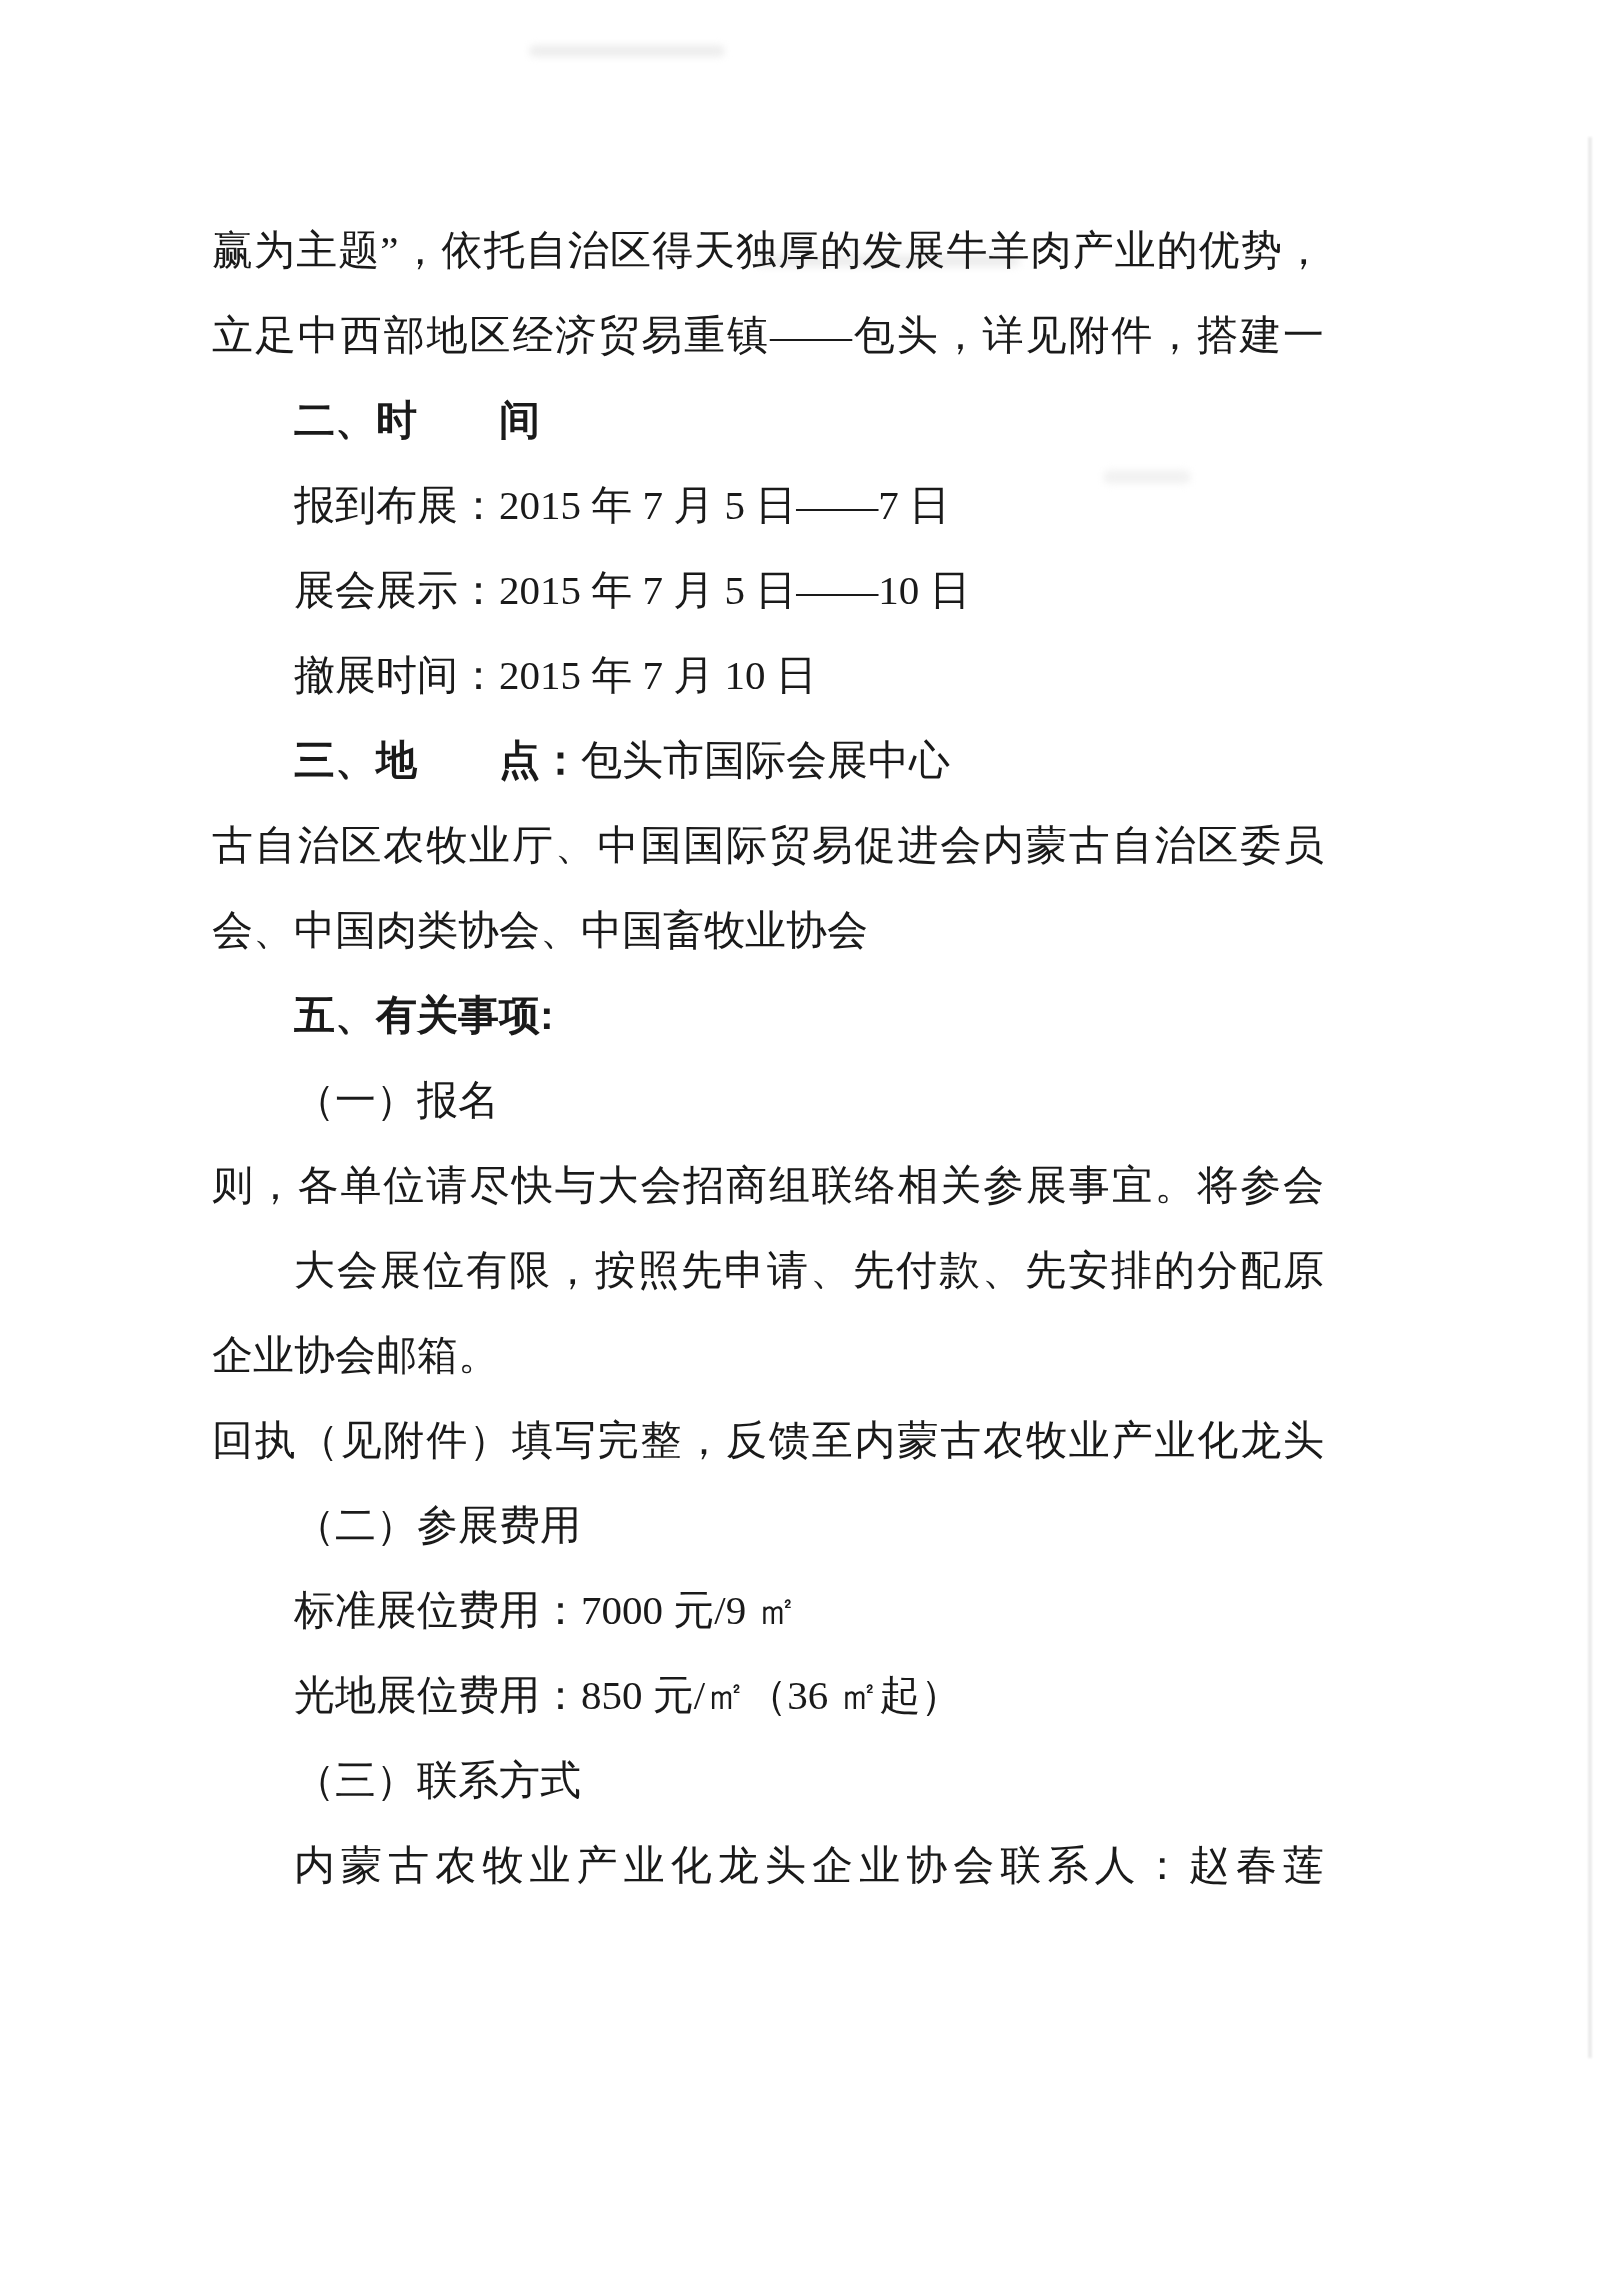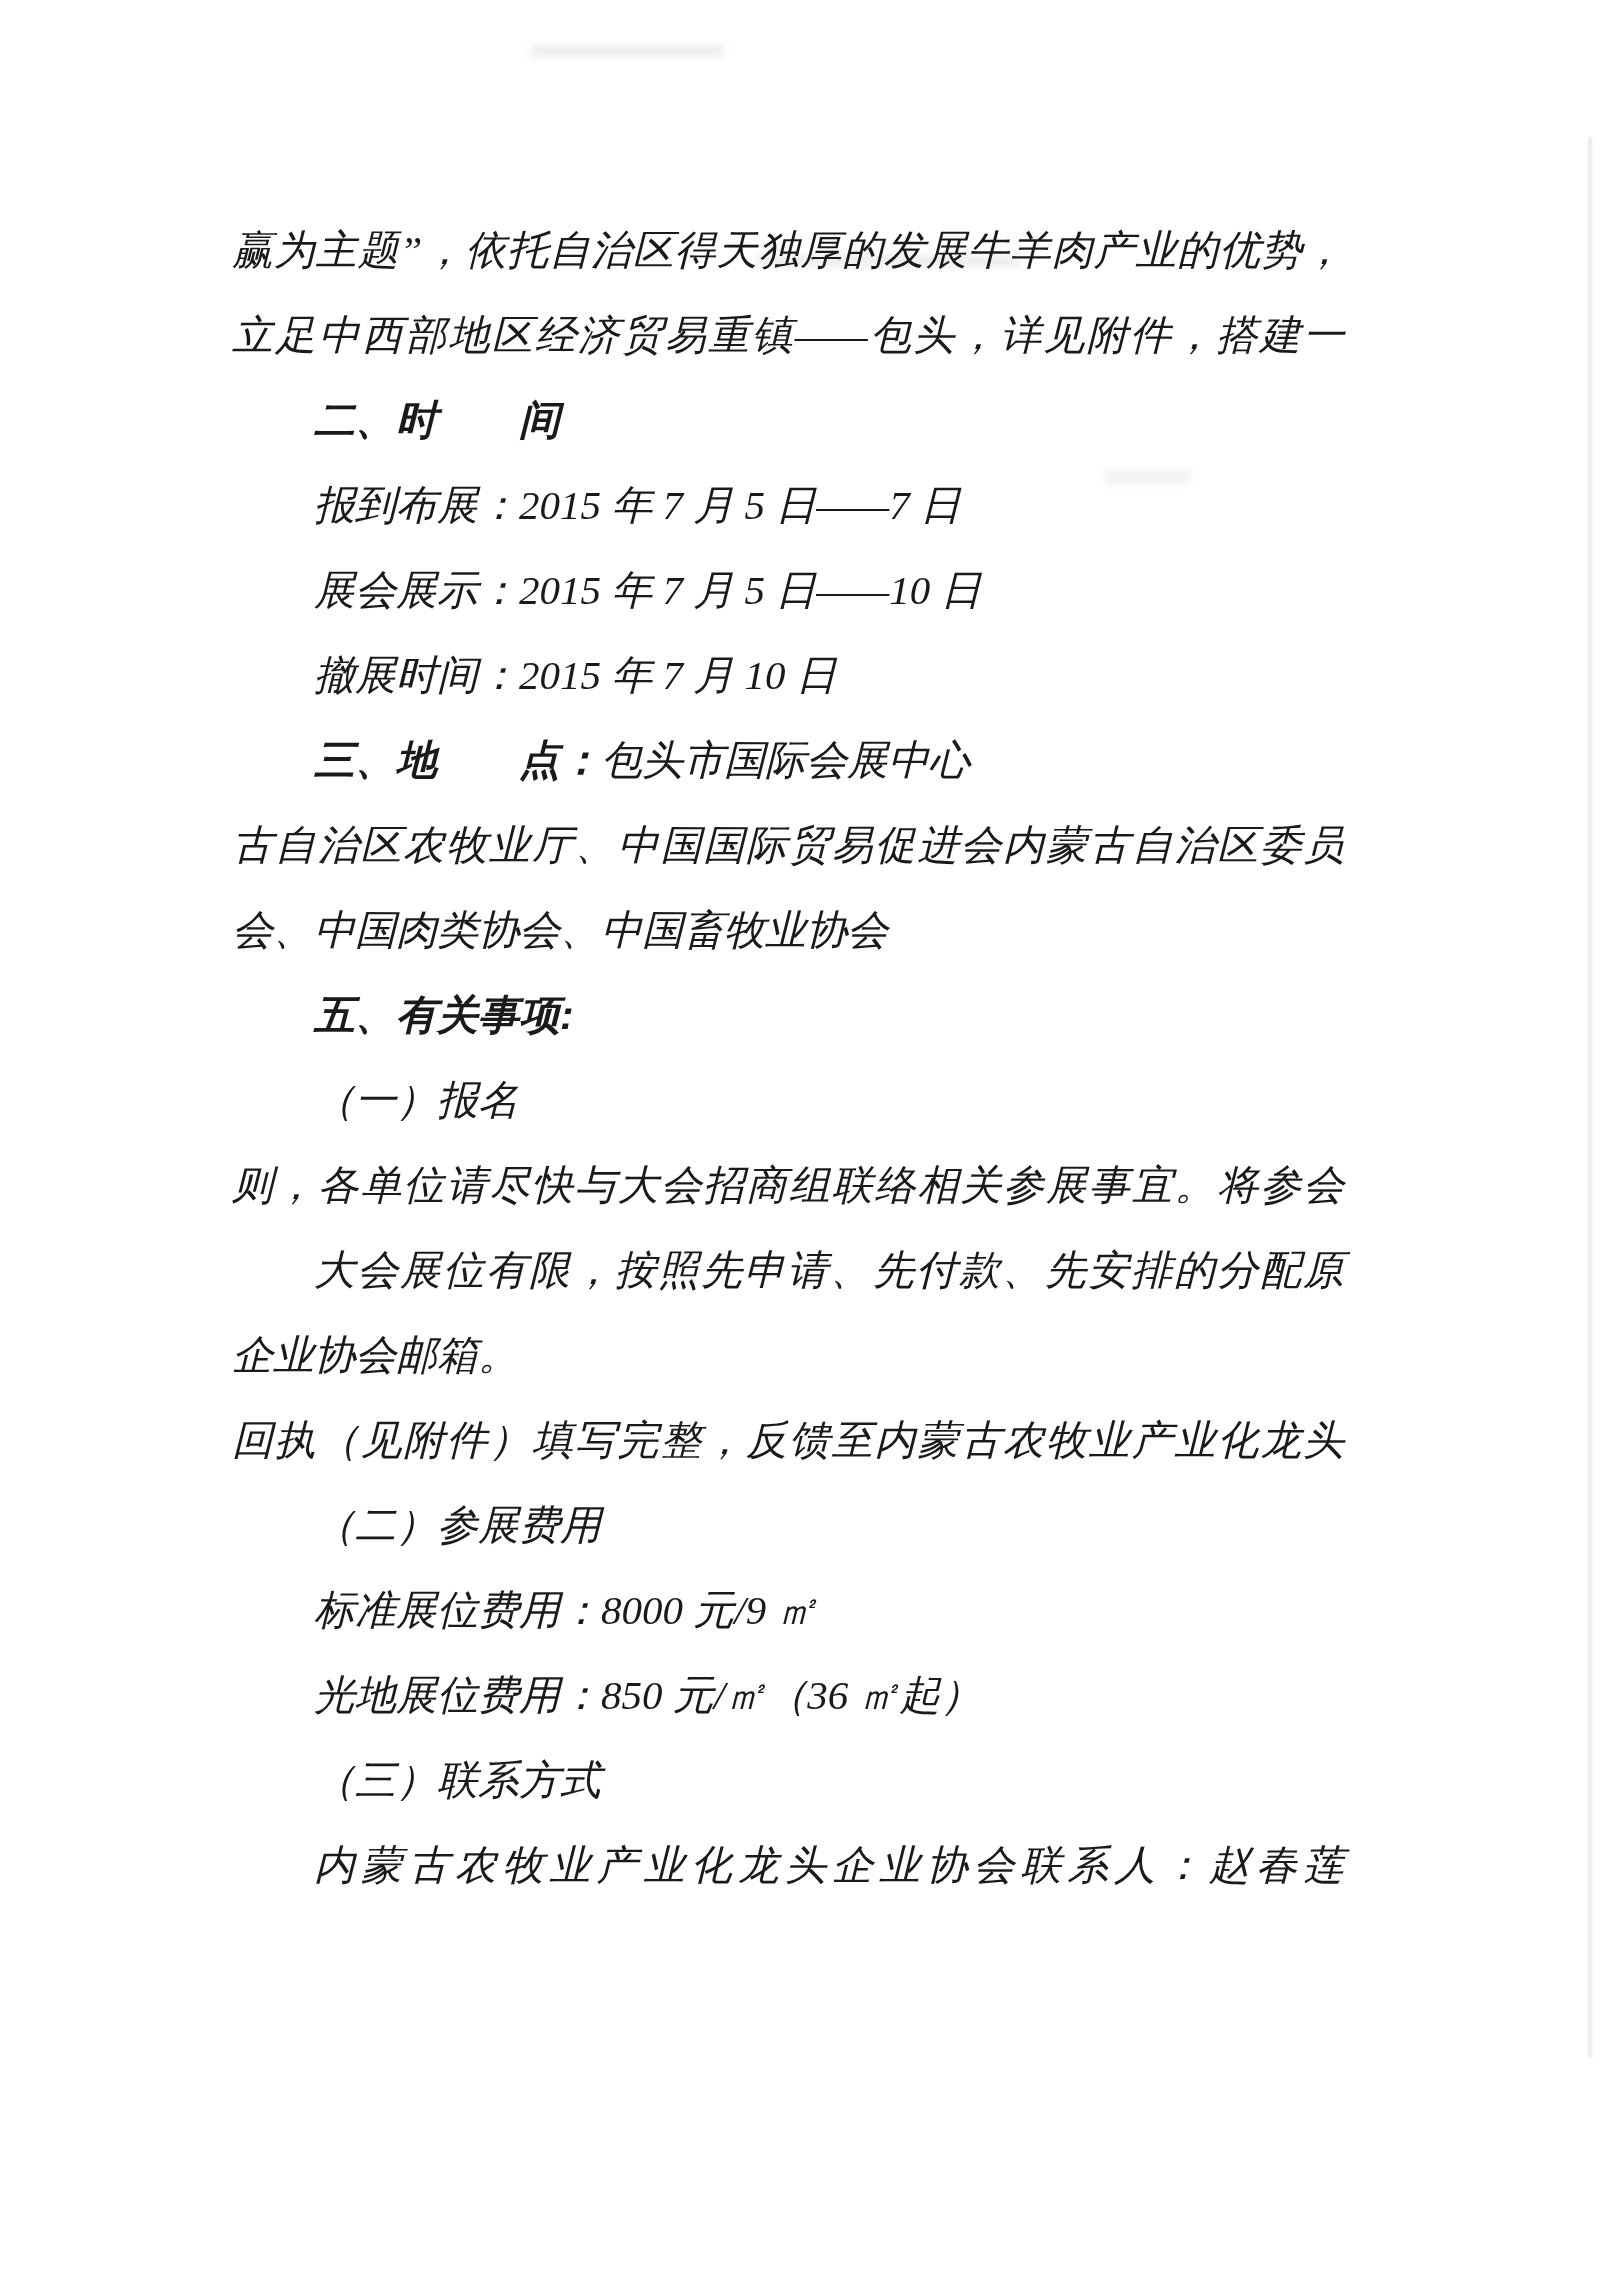--- a/index.html
+++ b/index.html
@@ -10,24 +10,23 @@
   body {
     position: relative;
     width: 1613px;
     height: 2285px;
     overflow: hidden;
     font-family: "Liberation Serif", "DejaVu Serif", serif;
     color: #1a1a1a;
   }
   .doc {
     position: absolute;
-    left: 232px;
+    left: 212px;
     top: 208px;
     width: 1112px;
-    font-style: italic;
   }
   .line {
     margin: 0;
     padding: 0;
     font-size: 41px;
     line-height: 85px;
     height: 85px;
     white-space: nowrap;
     letter-spacing: 0;
   }
@@ -73,18 +72,18 @@
   <p class="line indent"><span class="bs">三、地　　点：</span><span>包头市国际会展中心</span></p>
   <p class="line just"><span class="bs"></span><span>古自治区农牧业厅、中国国际贸易促进会内蒙古自治区委员</span></p>
   <p class="line"><span class="bs"></span><span>会、中国肉类协会、中国畜牧业协会</span></p>
   <p class="line indent"><span class="bs">五、有关事项:</span><span></span></p>
   <p class="line indent"><span class="bs"></span><span>（一）报名</span></p>
   <p class="line just"><span class="bs"></span><span>则，各单位请尽快与大会招商组联络相关参展事宜。将参会</span></p>
   <p class="line indent just"><span class="bs"></span><span>大会展位有限，按照先申请、先付款、先安排的分配原</span></p>
   <p class="line"><span class="bs"></span><span>企业协会邮箱。</span></p>
   <p class="line just"><span class="bs"></span><span>回执（见附件）填写完整，反馈至内蒙古农牧业产业化龙头</span></p>
   <p class="line indent"><span class="bs"></span><span>（二）参展费用</span></p>
-  <p class="line indent"><span class="bs"></span><span>标准展位费用：8000 元/9 ㎡</span></p>
+  <p class="line indent"><span class="bs"></span><span>标准展位费用：7000 元/9 ㎡</span></p>
   <p class="line indent"><span class="bs"></span><span>光地展位费用：850 元/㎡（36 ㎡起）</span></p>
   <p class="line indent"><span class="bs"></span><span>（三）联系方式</span></p>
   <p class="line indent just"><span class="bs"></span><span>内蒙古农牧业产业化龙头企业协会联系人：赵春莲</span></p>
 </main>
 
 
 </body></html>

